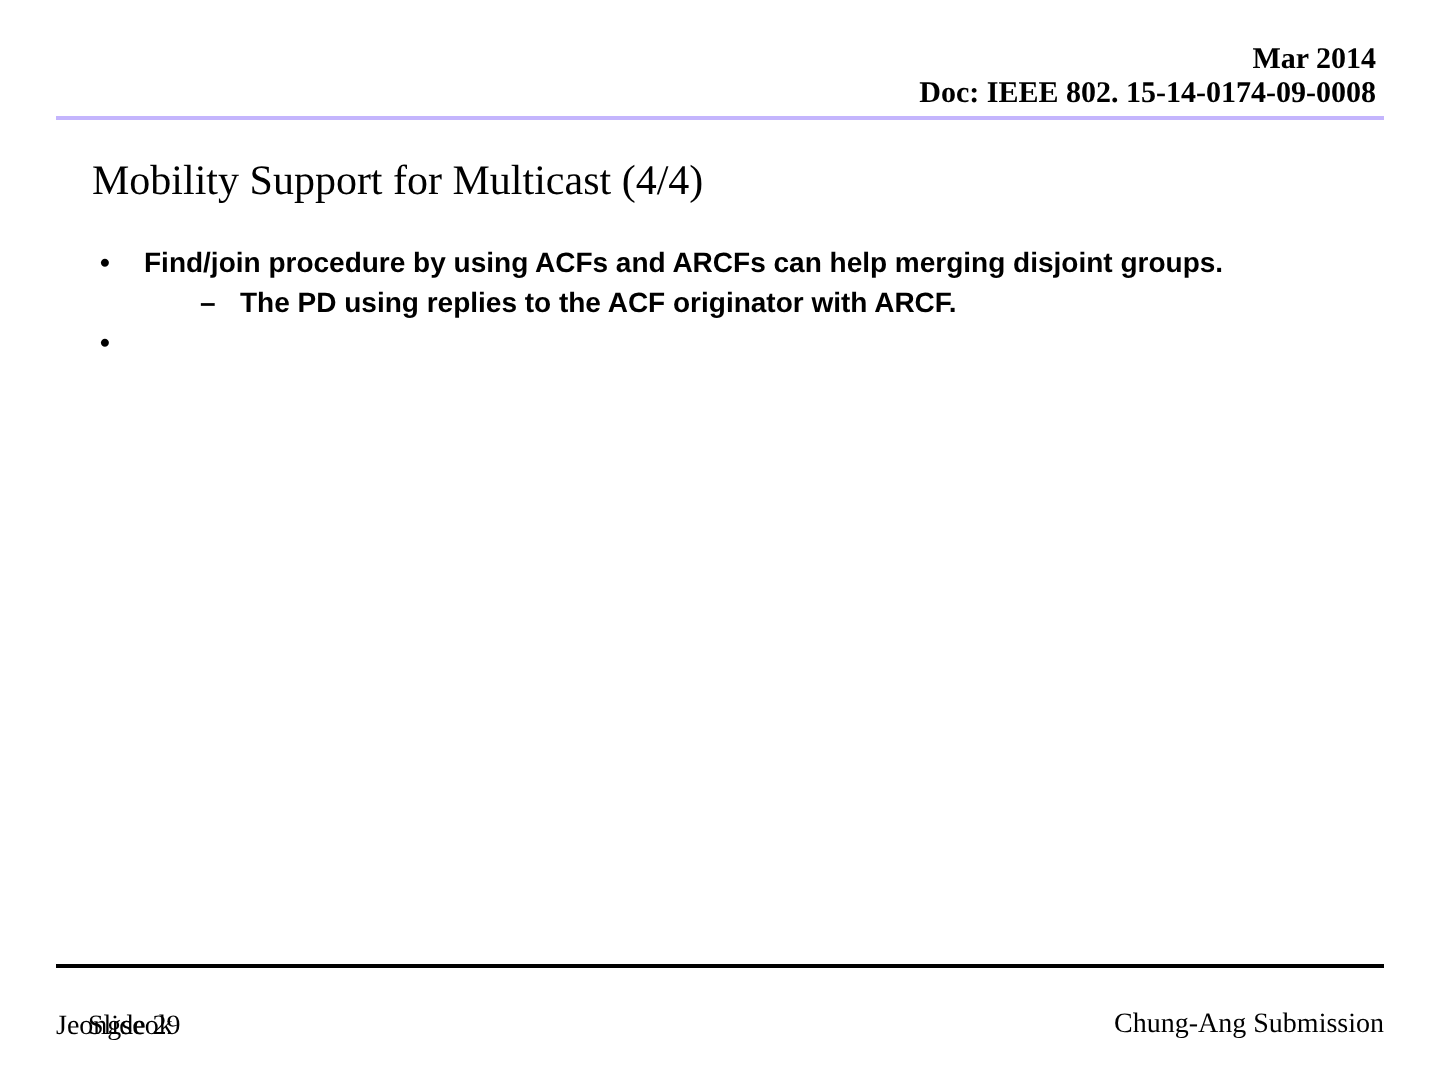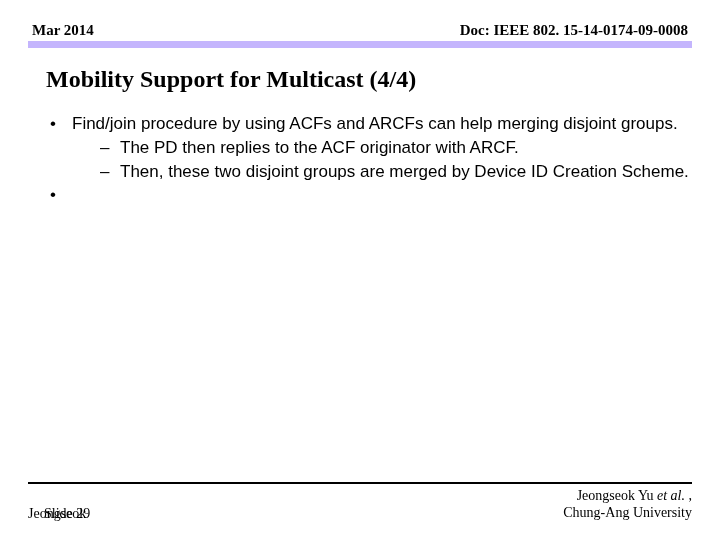--- a/index.html
+++ b/index.html
@@ -1,20 +1,20 @@
 <!DOCTYPE html>
 <html><head>
 <meta charset="utf-8">
 <style>
   * { margin: 0; padding: 0; box-sizing: border-box; }
   html, body { width: 720px; height: 540px; background: #fff; font-family: "Times New Roman", Times, serif; color: #000; }
   .slide { position: relative; width: 720px; height: 540px; padding: 22px 28px 18px 28px; }
-  .hdr { display: flex; justify-content: space-between; align-items: flex-end; font-weight: bold; font-size: 15px; padding: 0 4px 2px 4px; border-bottom: 7px solid #c4b5fd; }
-  .title { font-size: 24px; font-weight: bold; margin: 18px 0 20px 18px; }
-  .body { font-family: Arial, Helvetica, sans-serif; font-size: 17px; line-height: 1.28; }
+  .hdr { display: flex; justify-content: space-between; align-items: flex-end; font-weight: bold; font-size: 15px; padding: 0 4px 2px 4px; border-bottom: 2px solid #c4b5fd; flex-direction: column; }
+  .title { font-size: 21px; font-weight: normal; margin: 18px 0 20px 18px; }
+  .body { font-family: Arial, Helvetica, sans-serif; font-size: 14px; line-height: 1.28; font-weight: bold; }
   ul.top { list-style: none; margin-left: 22px; }
   ul.top > li { position: relative; padding-left: 22px; margin-bottom: 2px; }
   ul.top > li::before { content: "•"; position: absolute; left: 0; top: 0; }
   ul.sub { list-style: none; margin-left: 28px; margin-top: 2px; }
   ul.sub > li { position: relative; padding-left: 20px; margin-bottom: 2px; }
   ul.sub > li::before { content: "–"; position: absolute; left: 0; top: 0; }
   .tl { font-style: italic; }
   .tl-sub { font-style: italic; font-size: 0.75em; vertical-align: sub; }
   .ftr-line { position: absolute; left: 28px; right: 28px; bottom: 56px; border-top: 2px solid #000; }
   .ftr { position: absolute; left: 28px; right: 28px; bottom: 18px; display: flex; justify-content: space-between; align-items: flex-end; font-size: 14px; }
@@ -33,34 +33,30 @@
     <span>Doc: IEEE 802. 15-14-0174-09-0008</span>
   </div>
 
   <div class="title">Mobility Support for Multicast (4/4)</div>
 
   <div class="body">
     <ul class="top">
       <li>
         <span>Find/join procedure by using ACFs and ARCFs can help merging disjoint groups.</span>
         <ul class="sub">
-          <li>The PD then replies to the ACF originator with ARCF.</li>
-          <li>Then, these two disjoint groups are merged by Device ID Creation Scheme.</li>
+          <li>The PD using replies to the ACF originator with ARCF.</li>
         </ul>
       </li>
       <li>
       </li>
     </ul>
   </div>
 
   <div class="ftr-line"></div>
   <div class="ftr">
     <div class="left">Jeongseok</div>
     <div class="center">Slide 29</div>
     <div class="right">
-      <div>
-        <span>Jeongseok Yu </span><span class="etal">et al.</span><span> ,</span>
-      </div>
-      <div>Chung-Ang University</div>
+      <div>Chung-Ang Submission</div>
     </div>
   </div>
 
 </div>
 
 </body></html>

